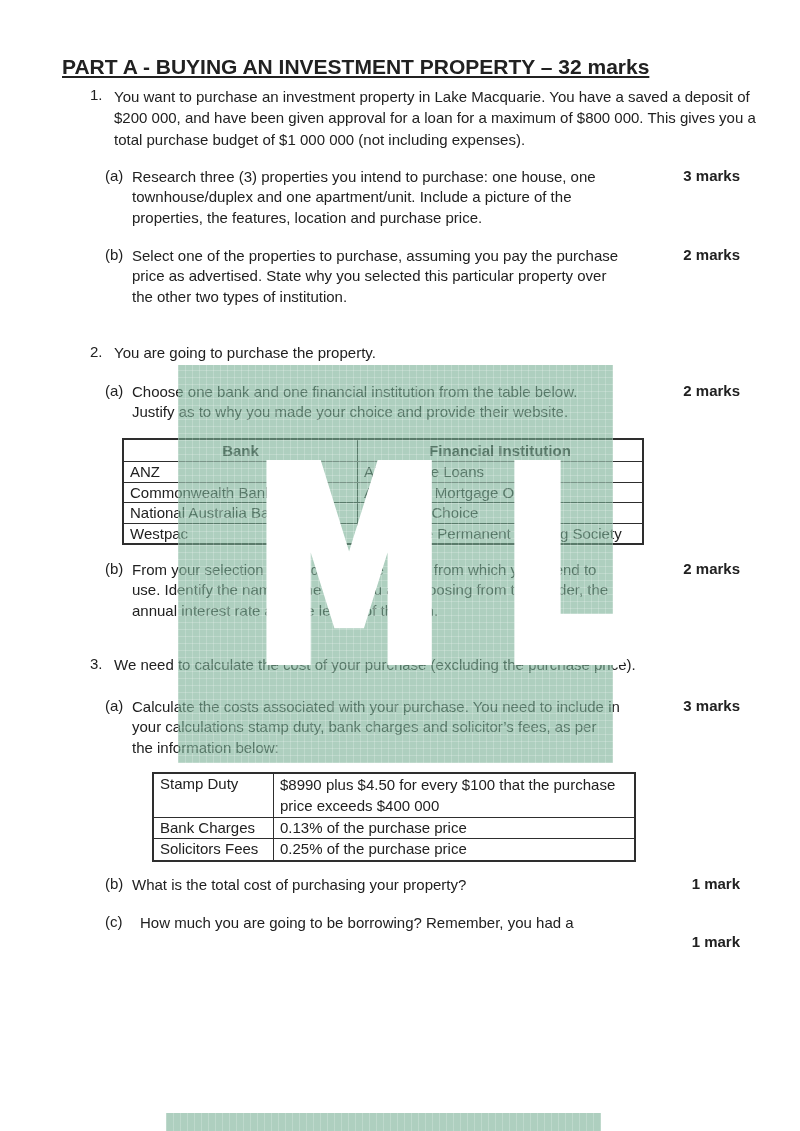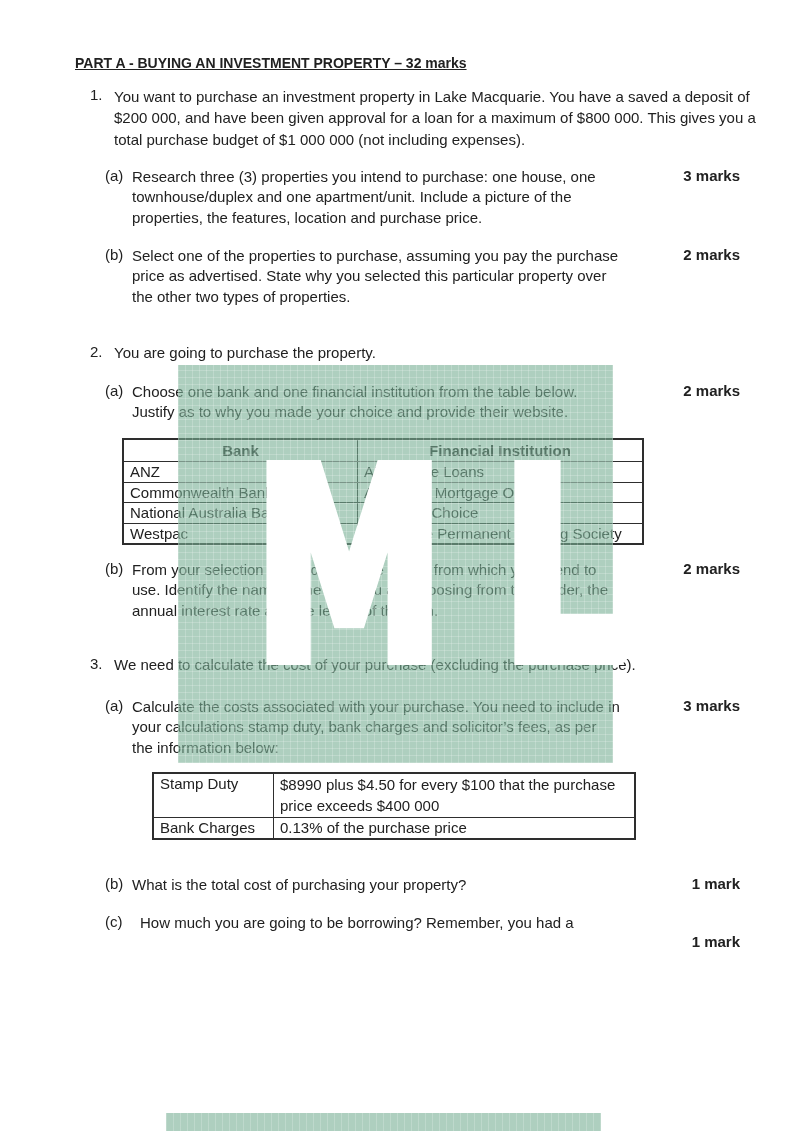--- a/index.html
+++ b/index.html
@@ -8,21 +8,21 @@
     width:800px;height:1131px;
     background:#ffffff;
     font-family:"Liberation Sans","DejaVu Sans",sans-serif;
     color:#212121;
     font-size:15px;
     overflow:hidden;
   }
   .abs{position:absolute;}
   .line{height:20.4px;line-height:20.4px;white-space:nowrap;}
   .line-w{height:21.4px;line-height:21.4px;white-space:nowrap;}
-  #title{left:62px;top:55px;font-weight:bold;text-decoration:underline;font-size:14px;white-space:nowrap;margin-left:13px;}
+  #title{left:62px;top:55px;font-weight:bold;text-decoration:underline;font-size:21px;white-space:nowrap;}
   .qnum{font-size:15px;}
   .marks{font-weight:bold;right:60px;text-align:right;white-space:nowrap;}
   
   #q1-num{left:90px;top:86px;}
   #q1-body{left:114px;top:86px;}
   
   #q1a-label{left:105px;top:167px;}
   #q1a-body{left:132px;top:167px;}
   #q1a-marks{top:167px;}
   
@@ -117,21 +117,21 @@
     <div class="line">Research three (3) properties you intend to purchase: one house, one</div>
     <div class="line">townhouse/duplex and one apartment/unit. Include a picture of the</div>
     <div class="line">properties, the features, location and purchase price.</div>
   </div>
   <div id="q1a-marks" class="abs marks">3 marks</div>
 
   <div id="q1b-label" class="abs">(b)</div>
   <div id="q1b-body" class="abs">
     <div class="line">Select one of the properties to purchase, assuming you pay the purchase</div>
     <div class="line">price as advertised. State why you selected this particular property over</div>
-    <div class="line">the other two types of properties.</div>
+    <div class="line">the other two types of institution.</div>
   </div>
   <div id="q1b-marks" class="abs marks">2 marks</div>
 
   <div id="q2-num" class="abs qnum">2.</div>
   <div id="q2-body" class="abs">
     <div class="line">You are going to purchase the property.</div>
   </div>
 
   <div id="q2a-label" class="abs">(a)</div>
   <div id="q2a-body" class="abs">
@@ -192,20 +192,24 @@
       <td class="lbl">Stamp Duty</td>
       <td class="val">
         <div class="line">$8990 plus $4.50 for every $100 that the purchase</div>
         <div class="line">price exceeds $400 000</div>
       </td>
     </tr>
     <tr class="row-short">
       <td class="lbl">Bank Charges</td>
       <td class="val">0.13% of the purchase price</td>
     </tr>
+    <tr class="row-short">
+      <td class="lbl">Solicitors Fees</td>
+      <td class="val">0.25% of the purchase price</td>
+    </tr>
   </tbody>
     </table>
 
   <div id="q3b-label" class="abs">(b)</div>
   <div id="q3b-body" class="abs">
     <div class="line">What is the total cost of purchasing your property?</div>
   </div>
   <div id="q3b-marks" class="abs marks">1 mark</div>
 
   <div id="q3c-label" class="abs">(c)</div>

